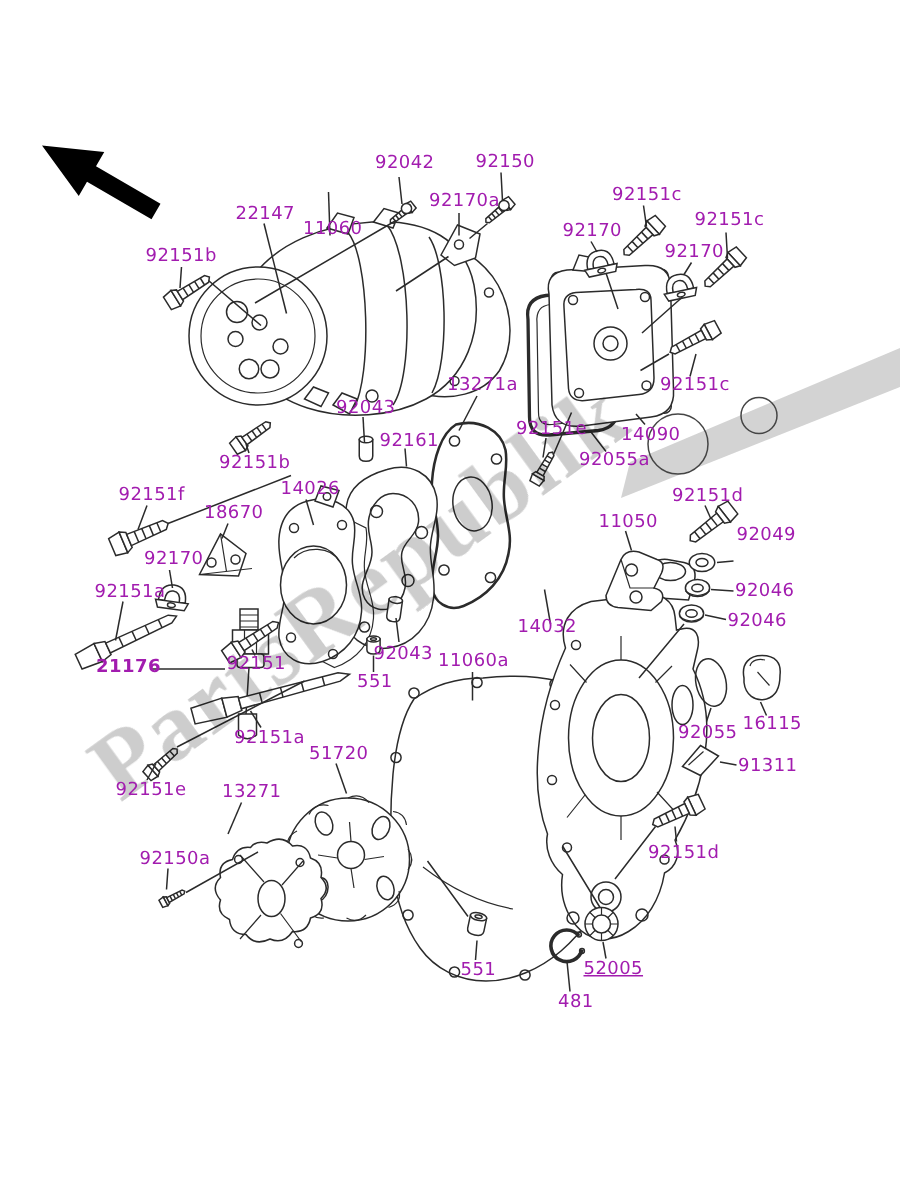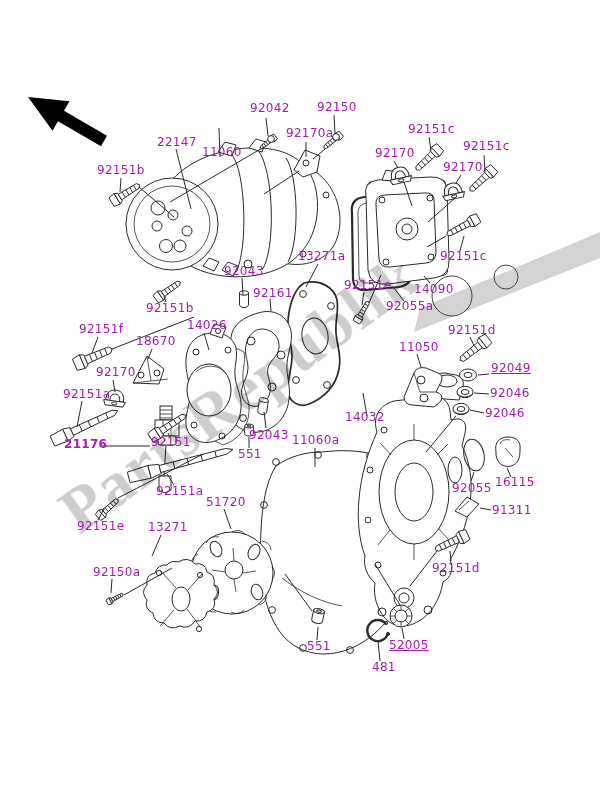--- a/index.html
+++ b/index.html
@@ -386,21 +386,21 @@
       <div class="plabel" style="left: 414px; top: 283px;">14090</div>
       <div class="plabel" style="left: 253px; top: 287px;">92161</div>
       <div class="plabel" style="left: 386px; top: 300px;">92055a</div>
       <div class="plabel" style="left: 146px; top: 302px;">92151b</div>
       <div class="plabel" style="left: 187px; top: 319px;">14026</div>
       <div class="plabel" style="left: 79px; top: 323px;">92151f</div>
       <div class="plabel" style="left: 448px; top: 324px;">92151d</div>
       <div class="plabel" style="left: 136px; top: 335px;">18670</div>
       <div class="plabel" style="left: 399px; top: 341px;">11050</div>
       <div class="plabel" style="left: 96px; top: 366px;">92170</div>
-      <div class="plabel" style="left: 491px; top: 362px; text-decoration: underline;">92049</div>
+      <div class="plabel" style="left: 491px; top: 350px;">92049</div>
       <div class="plabel" style="left: 345px; top: 379px; margin-top: 32px;">14032</div>
       <div class="plabel" style="left: 490px; top: 387px;">92046</div>
       <div class="plabel" style="left: 63px; top: 388px;">92151a</div>
       <div class="plabel" style="left: 485px; top: 407px;">92046</div>
       <div class="plabel" style="left: 151px; top: 436px;">92151</div>
       <div class="plabel" style="left: 64px; top: 438px; font-weight: bold;">21176</div>
       <div class="plabel" style="left: 249px; top: 429px;">92043</div>
       <div class="plabel" style="left: 292px; top: 434px;">11060a</div>
       <div class="plabel" style="left: 238px; top: 448px;">551</div>
       <div class="plabel" style="left: 156px; top: 485px;">92151a</div>

